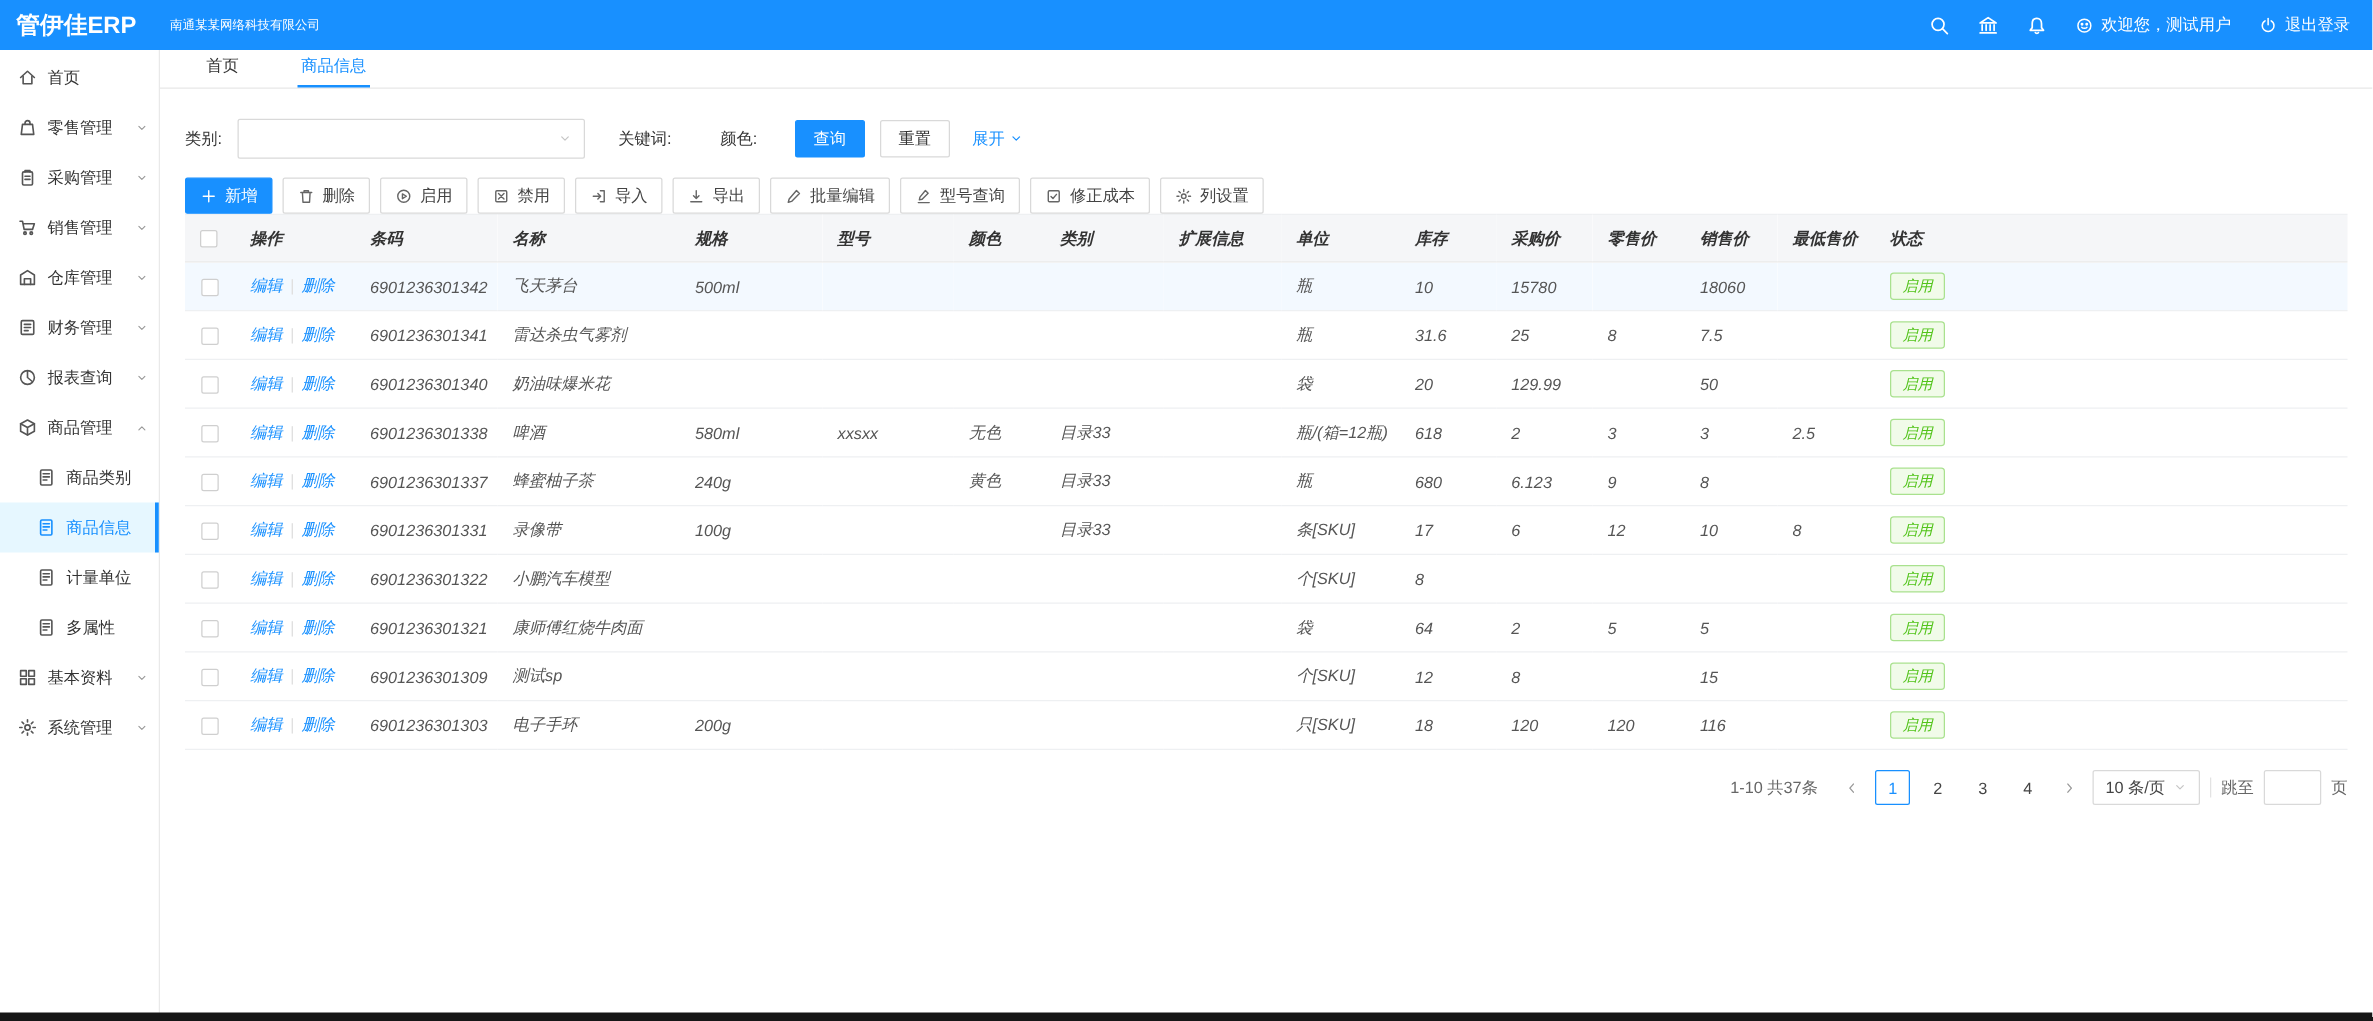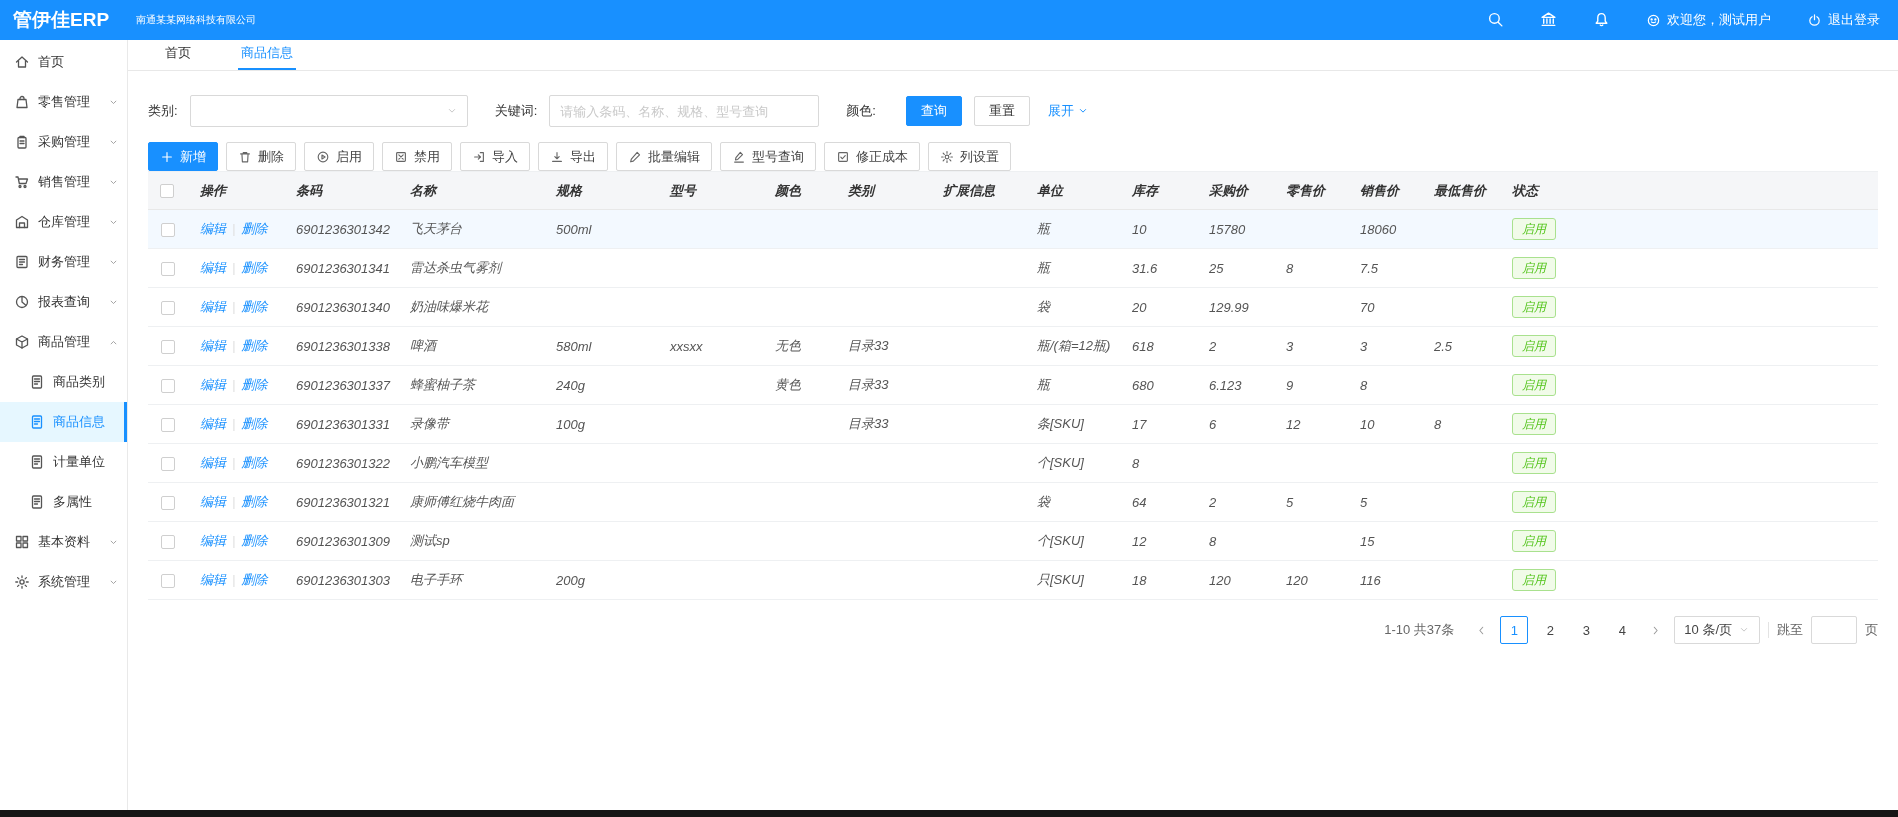--- a/index.html
+++ b/index.html
@@ -8,21 +8,21 @@
     font-family:"Liberation Sans","DejaVu Sans",sans-serif;
     background:#fff; overflow:hidden; position:relative;
     --primary:#1890ff; --status-green:#52c41a;
   }
   .app { width:1898px; height:817px; display:flex; flex-direction:column; }
 
   
   .topbar { height:40px; background:var(--primary); color:#fff; display:flex; align-items:center; flex-shrink:0; }
   .logo { width:128px; font-size:19px; font-weight:bold; padding-left:13px; white-space:nowrap; }
   .company { font-size:10px; margin-left:8px; }
-  .topbar-right { margin-left:auto; display:flex; align-items:flex-start; gap:36px; padding-right:18px; font-size:13px; }
+  .topbar-right { margin-left:auto; display:flex; align-items:flex-end; gap:22px; padding-right:18px; font-size:13px; }
   .tb-icon { width:17px; height:17px; display:inline-flex; cursor:pointer; }
   .tb-user { display:inline-flex; align-items:center; gap:6px; cursor:pointer; white-space:nowrap; }
   .tb-user .tb-icon { width:15px; height:15px; }
 
   .main { flex:1; display:flex; min-height:0; }
 
   
   .sidebar { width:128px; background:#fff; border-right:1px solid #e9e9e9; padding-top:2px; flex-shrink:0; }
   .sb-item, .sb-sub { height:40px; display:flex; align-items:center; gap:8px; font-size:13px; color:#333; cursor:pointer; }
   .sb-item { padding:0 8px 0 14px; }
@@ -344,21 +344,20 @@
           <span class="f-label">类别:</span>
           <div class="f-select">
             <span class="f-select-value" style="flex:1"></span>
             <span class="sel-caret">
                 <svg viewBox="0 0 16 16" width="100%" height="100%" fill="none" stroke="currentColor" stroke-width="1.3" stroke-linecap="round" stroke-linejoin="round">
                   <path d="M4.5 6 L8 9.5 L11.5 6"></path>
                 </svg>
               </span>
           </div>
           <span class="f-label ml">关键词:</span>
-          <input class="f-input w270" placeholder="请输入条码、名称、规格、型号查询" style="">
           <span class="f-label ml">颜色:</span>
           <button class="btn primary btn-search">查询</button>
           <button class="btn btn-reset">重置</button>
           <a class="expand-link">
             <span>展开</span>
             <span class="caret-sm">
                 <svg viewBox="0 0 16 16" width="100%" height="100%" fill="none" stroke="currentColor" stroke-width="1.3" stroke-linecap="round" stroke-linejoin="round">
                   <path d="M4.5 6 L8 9.5 L11.5 6"></path>
                 </svg>
               </span>
@@ -540,21 +539,21 @@
                 <td>奶油味爆米花</td>
                 <td></td>
                 <td></td>
                 <td></td>
                 <td></td>
                 <td></td>
                 <td>袋</td>
                 <td>20</td>
                 <td>129.99</td>
                 <td></td>
-                <td>70</td>
+                <td>50</td>
                 <td></td>
                 <td><span class="status-badge">启用</span></td>
               </tr>
               <tr>
                 <td class="c-center"><span class="checkbox"></span></td>
                 <td><a class="link">编辑</a><span class="op-div">|</span><a class="link">删除</a></td>
                 <td>6901236301338</td>
                 <td>啤酒</td>
                 <td>580ml</td>
                 <td>xxsxx</td>

